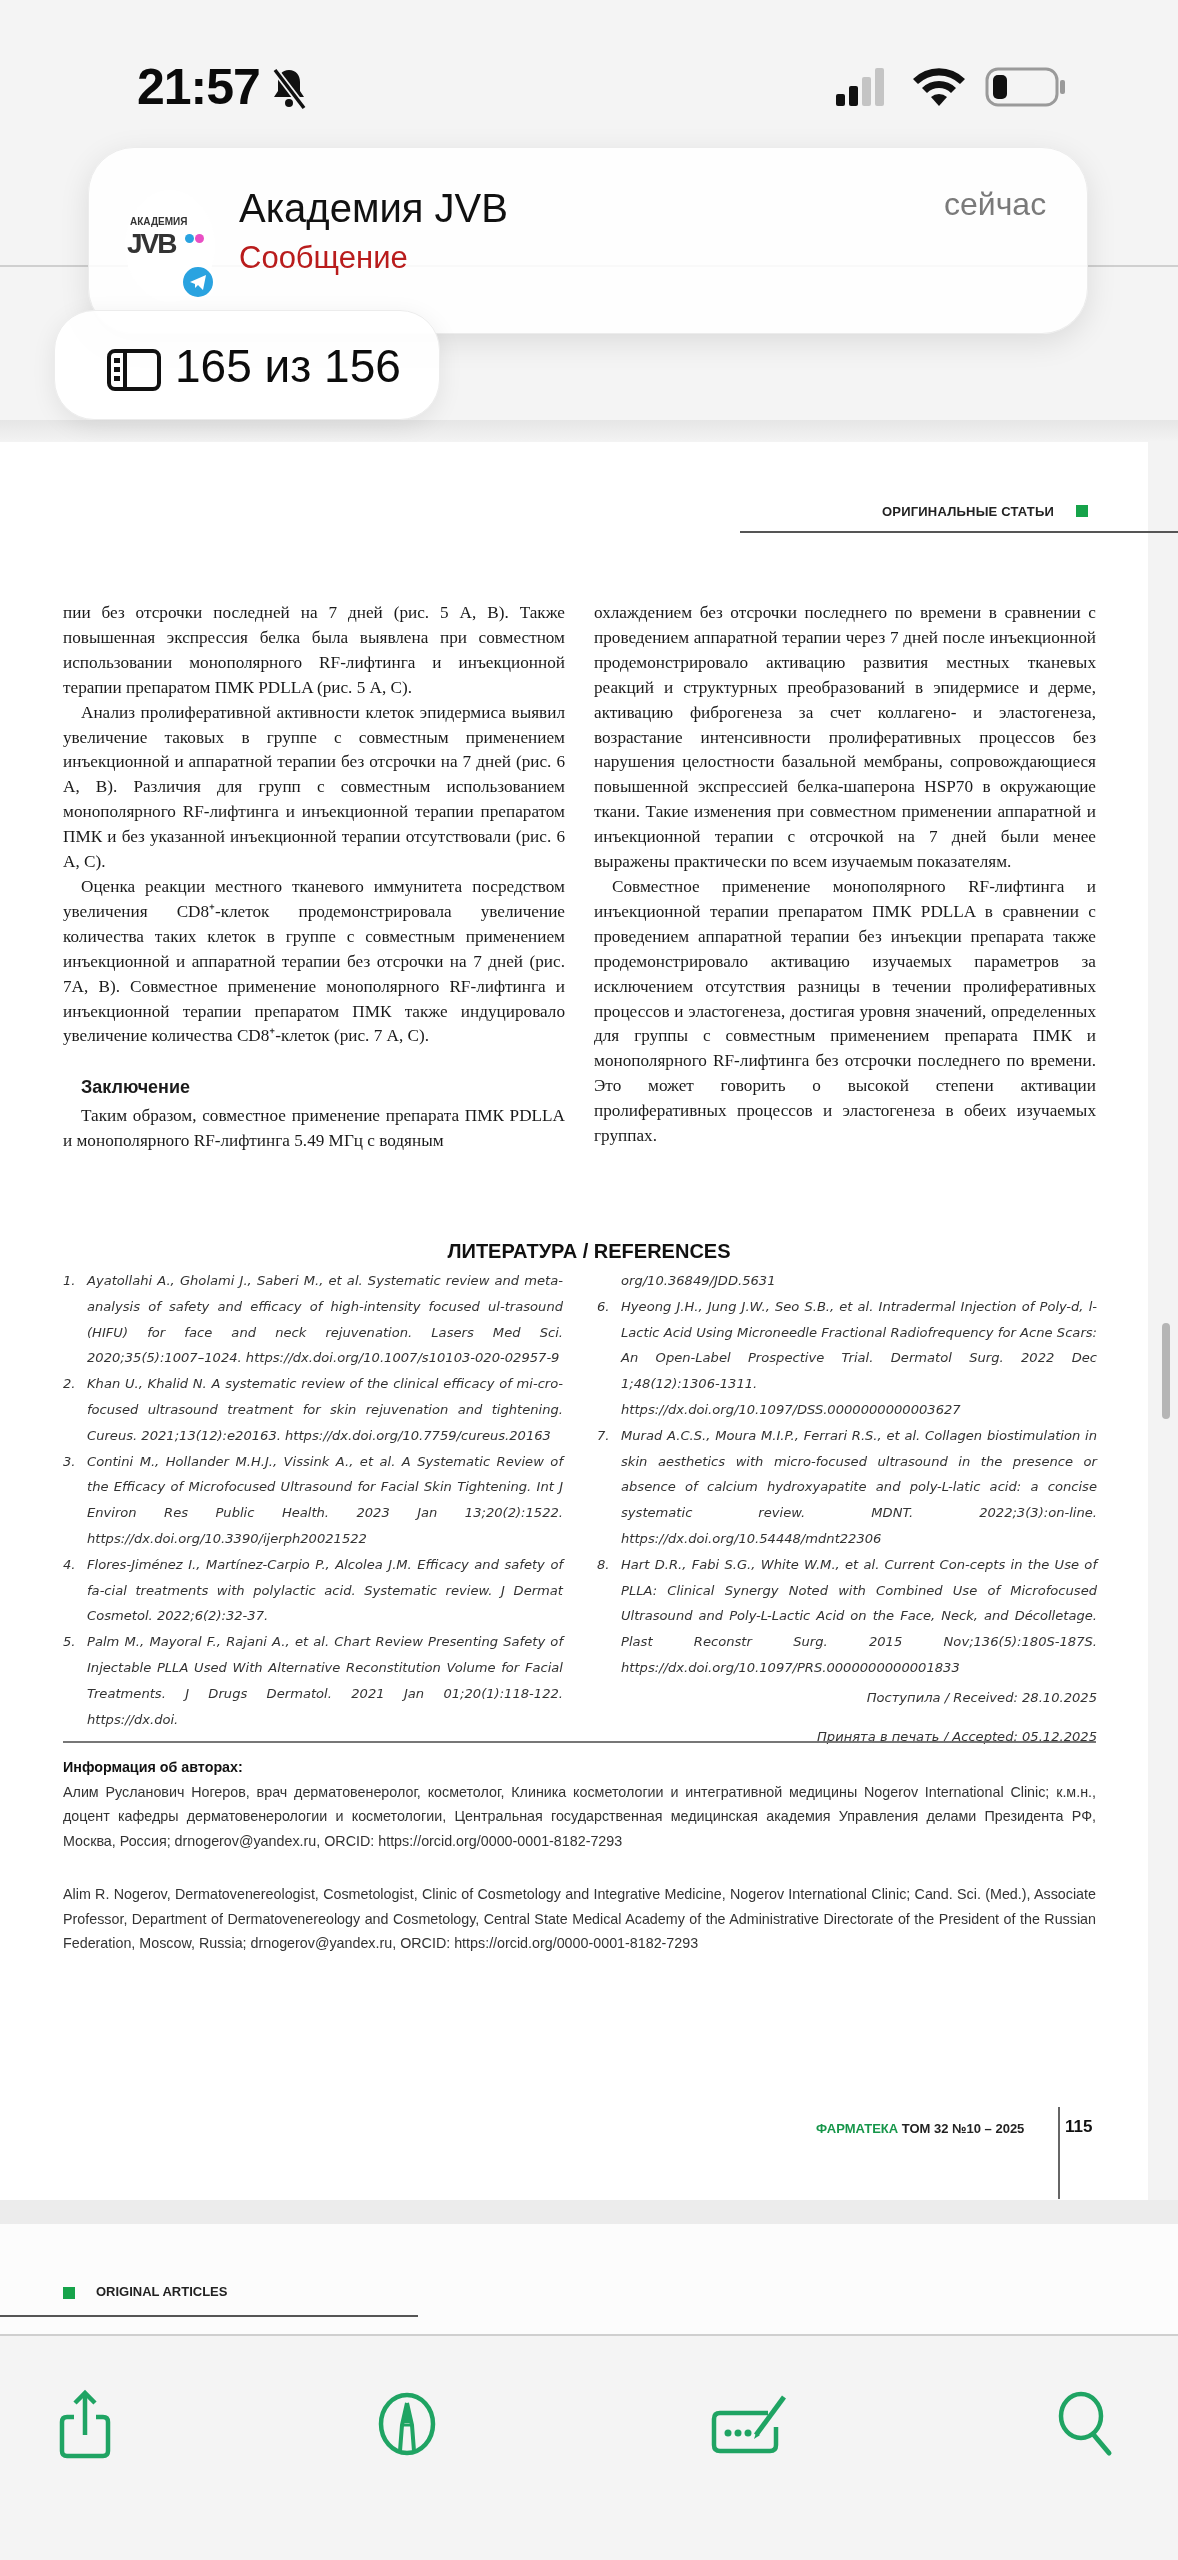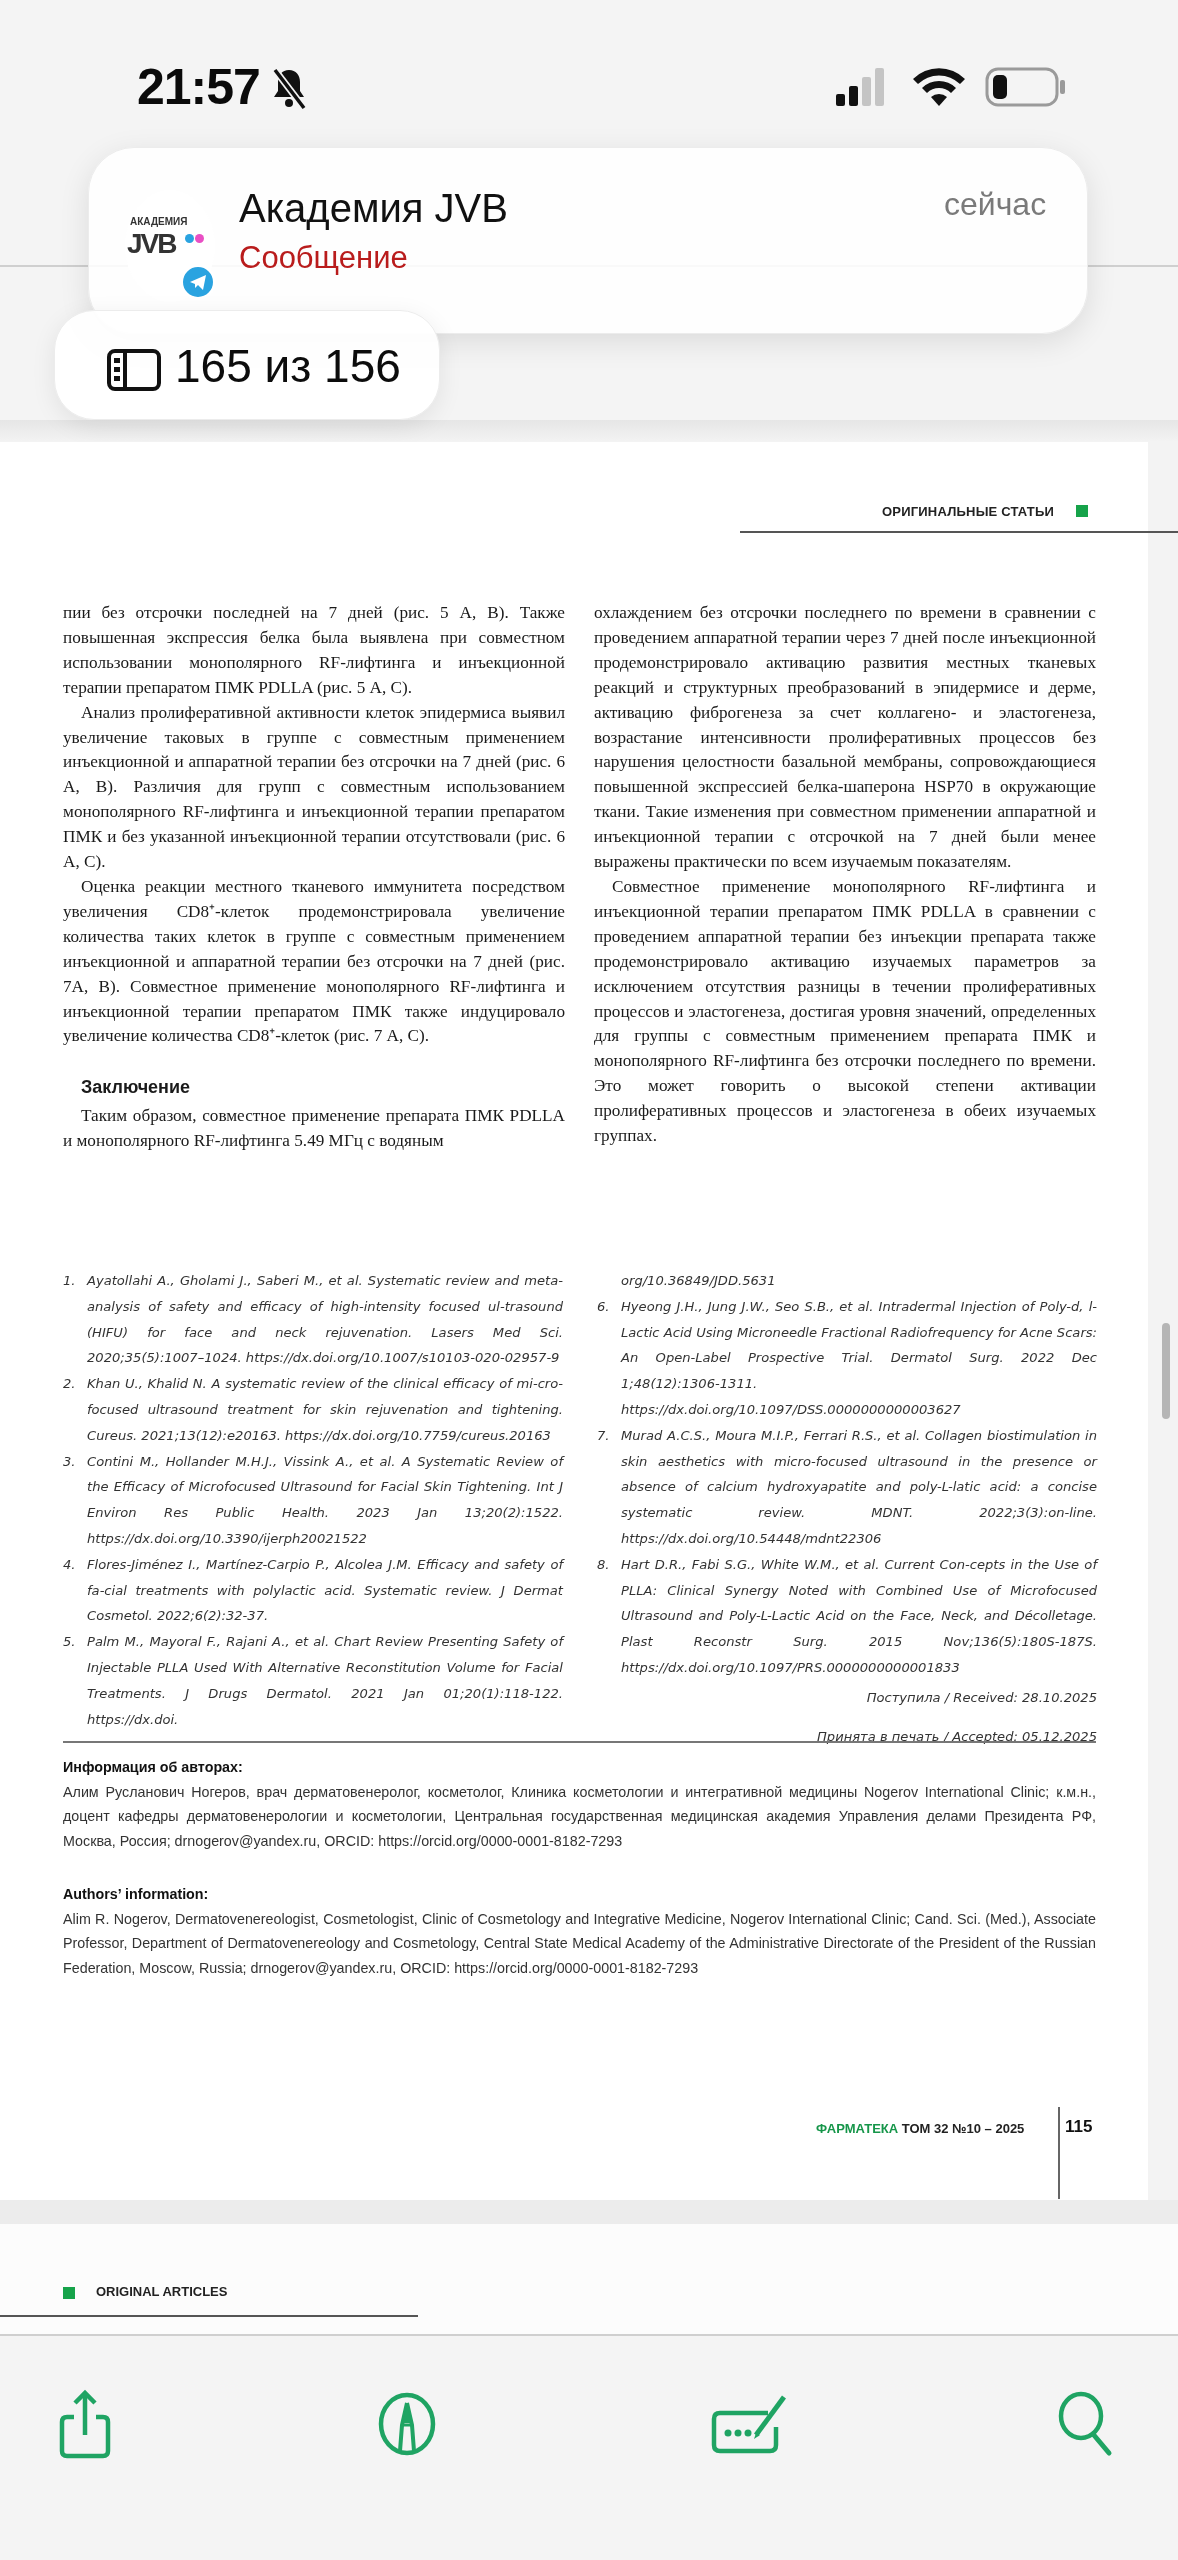--- a/index.html
+++ b/index.html
@@ -159,20 +159,21 @@
     <p class="ind">Оценка реакции местного тканевого иммунитета посредством увеличения CD8⁺-клеток продемонстрировала увеличение количества таких клеток в группе с совместным применением инъекционной и аппаратной терапии без отсрочки на 7 дней (рис. 7A, B). Совместное применение монополярного RF-лифтинга и инъекционной терапии препаратом ПМК также индуцировало увеличение количества CD8⁺-клеток (рис. 7 A, C).</p>
     <div class="h">Заключение</div>
     <p class="ind">Таким образом, совместное применение препарата ПМК PDLLA и монополярного RF-лифтинга 5.49 МГц с водяным</p>
   </div>
 
   <div class="col col-right">
     <p>охлаждением без отсрочки последнего по времени в сравнении с проведением аппаратной терапии через 7 дней после инъекционной продемонстрировало активацию развития местных тканевых реакций и структурных преобразований в эпидермисе и дерме, активацию фиброгенеза за счет коллагено- и эластогенеза, возрастание интенсивности пролиферативных процессов без нарушения целостности базальной мембраны, сопровождающиеся повышенной экспрессией белка-шаперона HSP70 в окружающие ткани. Такие изменения при совместном применении аппаратной и инъекционной терапии с отсрочкой на 7 дней были менее выражены практически по всем изучаемым показателям.</p>
     <p class="ind">Совместное применение монополярного RF-лифтинга и инъекционной терапии препаратом ПМК PDLLA в сравнении с проведением аппаратной терапии без инъекции препарата также продемонстрировало активацию изучаемых параметров за исключением отсутствия разницы в течении пролиферативных процессов и эластогенеза, достигая уровня значений, определенных для группы с совместным применением препарата ПМК и монополярного RF-лифтинга без отсрочки последнего по времени. Это может говорить о высокой степени активации пролиферативных процессов и эластогенеза в обеих изучаемых группах.</p>
   </div>
 
+  <div class="refs-title">ЛИТЕРАТУРА / REFERENCES</div>
 
   <div class="refs refs-left">
     <div class="ref"><span class="n">1.</span><span>Ayatollahi A., Gholami J., Saberi M., et al. Systematic review and meta-analysis of safety and efficacy of high-intensity focused ul-trasound (HIFU) for face and neck rejuvenation. Lasers Med Sci. 2020;35(5):1007–1024. https://dx.doi.org/10.1007/s10103-020-02957-9</span></div>
     <div class="ref"><span class="n">2.</span><span>Khan U., Khalid N. A systematic review of the clinical efficacy of mi-cro-focused ultrasound treatment for skin rejuvenation and tightening. Cureus. 2021;13(12):e20163. https://dx.doi.org/10.7759/cureus.20163</span></div>
     <div class="ref"><span class="n">3.</span><span>Contini M., Hollander M.H.J., Vissink A., et al. A Systematic Review of the Efficacy of Microfocused Ultrasound for Facial Skin Tightening. Int J Environ Res Public Health. 2023 Jan 13;20(2):1522. https://dx.doi.org/10.3390/ijerph20021522</span></div>
     <div class="ref"><span class="n">4.</span><span>Flores-Jiménez I., Martínez-Carpio P., Alcolea J.M. Efficacy and safety of fa-cial treatments with polylactic acid. Systematic review. J Dermat Cosmetol. 2022;6(2):32-37.</span></div>
     <div class="ref"><span class="n">5.</span><span>Palm M., Mayoral F., Rajani A., et al. Chart Review Presenting Safety of Injectable PLLA Used With Alternative Reconstitution Volume for Facial Treatments. J Drugs Dermatol. 2021 Jan 01;20(1):118-122. https://dx.doi.</span></div>
   </div>
 
   <div class="refs refs-right">
@@ -184,21 +185,20 @@
     <div class="dates" style="margin-top:13px">Принята в печать / Accepted: 05.12.2025</div>
   </div>
 
   <div class="authors-rule"></div>
 
   <div class="auth-block auth-ru">
     <div class="ah">Информация об авторах:</div>
     <div>Алим Русланович Ногеров, врач дерматовенеролог, косметолог, Клиника косметологии и интегративной медицины Nogerov International Clinic; к.м.н., доцент кафедры дерматовенерологии и косметологии, Центральная государственная медицинская академия Управления делами Президента РФ, Москва, Россия; drnogerov@yandex.ru, ORCID: https://orcid.org/0000-0001-8182-7293</div>
   </div>
   <div class="auth-block auth-en">
-    <div class="ah">Authors’ information:</div>
     <div>Alim R. Nogerov, Dermatovenereologist, Cosmetologist, Clinic of Cosmetology and Integrative Medicine, Nogerov International Clinic; Cand. Sci. (Med.), Associate Professor, Department of Dermatovenereology and Cosmetology, Central State Medical Academy of the Administrative Directorate of the President of the Russian Federation, Moscow, Russia; drnogerov@yandex.ru, ORCID: https://orcid.org/0000-0001-8182-7293</div>
   </div>
 
   <div class="footer-journal">
     <span class="brand">ФАРМАТЕКА</span><span> ТОМ 32 №10 – 2025</span>
   </div>
   <div class="footer-vrule"></div>
   <div class="footer-page">115</div>
 </div>
 

